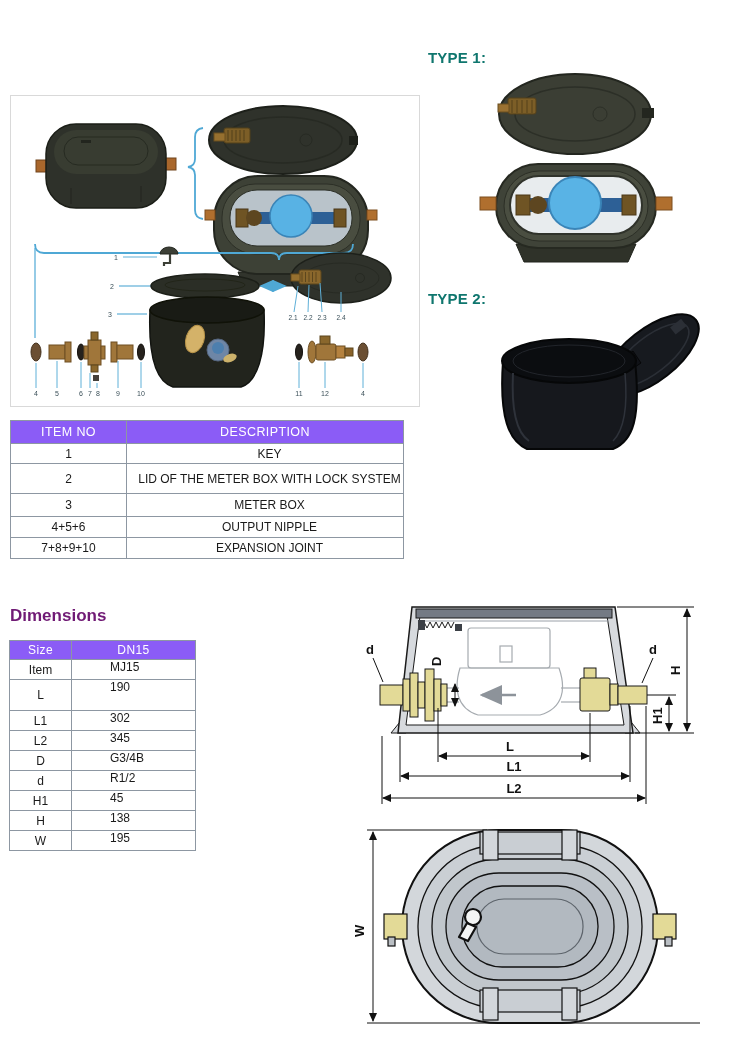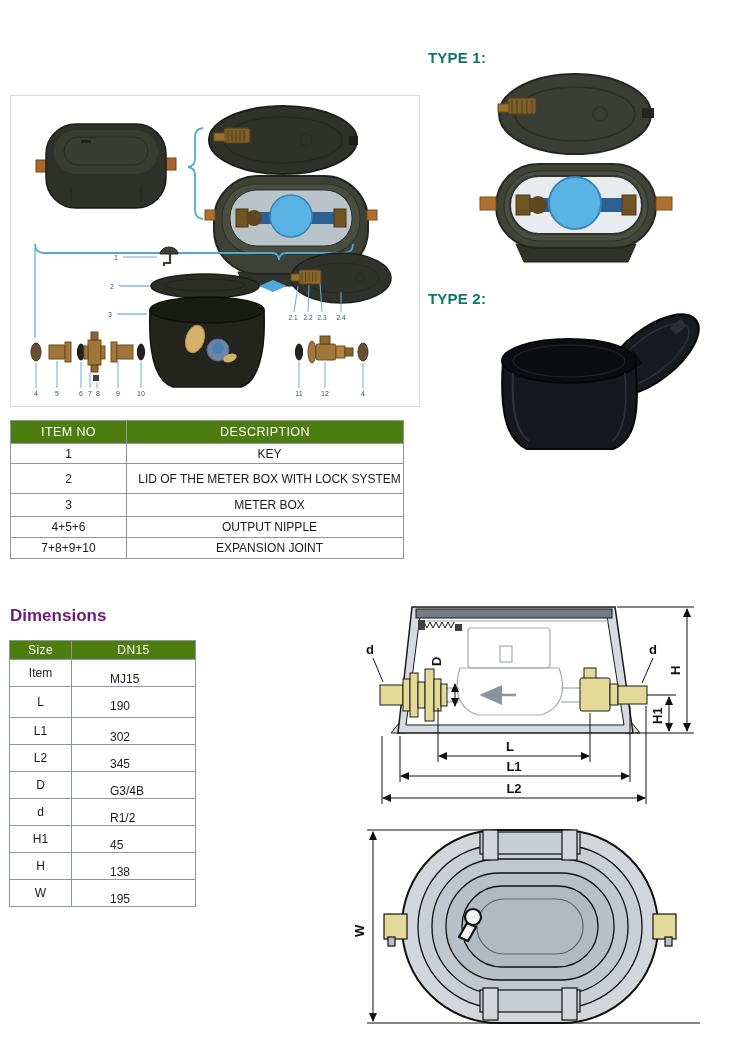--- a/index.html
+++ b/index.html
@@ -12,35 +12,35 @@
   #exploded-panel { left:10px; top:95px; width:410px; height:312px; border:1px solid #d9d9d9; background:#ffffff; }
 
   .type-label { font-size:15px; font-weight:bold; color:#0f766e; letter-spacing:0.2px; }
   #type1-label { left:428px; top:49px; }
   #type2-label { left:428px; top:290px; }
   #type1-photo { left:478px; top:68px; }
   #type2-photo { left:465px; top:313px; }
 
   table { border-collapse:collapse; font-size:12px; color:#1a1a1a; }
   th, td { border:1px solid #8d97a2; }
-  thead th { background:#4d7c0f; color:#ffffff; font-weight:normal; font-size:12.5px; letter-spacing:0.4px; text-align:center; }
+  thead th { background:#8b5cf6; color:#ffffff; font-weight:normal; font-size:12.5px; letter-spacing:0.4px; text-align:center; }
 
   #parts-table { left:10px; top:420px; width:394px; }
   #parts-table thead th { height:23px; }
   #parts-table td.c1 { width:116px; text-align:center; }
   #parts-table td.c2 { padding-left:9px; text-align:center; }
   tr.h20 > td { height:20px; } tr.h21 > td { height:21px; }
   tr.h22 > td { height:22px; } tr.h23 > td { height:23px; }
   tr.h30 > td { height:30px; } tr.h31 > td { height:31px; }
 
   #dim-heading { left:10px; top:606px; font-size:17px; font-weight:bold; color:#701a75; }
   #dim-table { left:9px; top:640px; width:187px; }
   #dim-table thead th { height:19px; font-size:12px; }
   #dim-table td.c1 { width:62px; text-align:center; }
-  #dim-table td.c2 { padding-left:38px; text-align:left; vertical-align:top; padding-top:12px; }
+  #dim-table td.c2 { padding-left:38px; text-align:left; vertical-align:top; padding-top:0; }
 
   #side-view { left:358px; top:596px; }
   #top-view { left:355px; top:818px; }
 
   svg { display:block; }
   svg text { font-family:"Liberation Sans", sans-serif; }
   .dimlabel { font-size:13px; font-weight:bold; fill:#111; }
   .callout { font-size:7px; fill:#3a4f58; text-anchor:middle; }
   .callout-sm { font-size:6.5px; fill:#3a4f58; text-anchor:middle; }
 </style>

